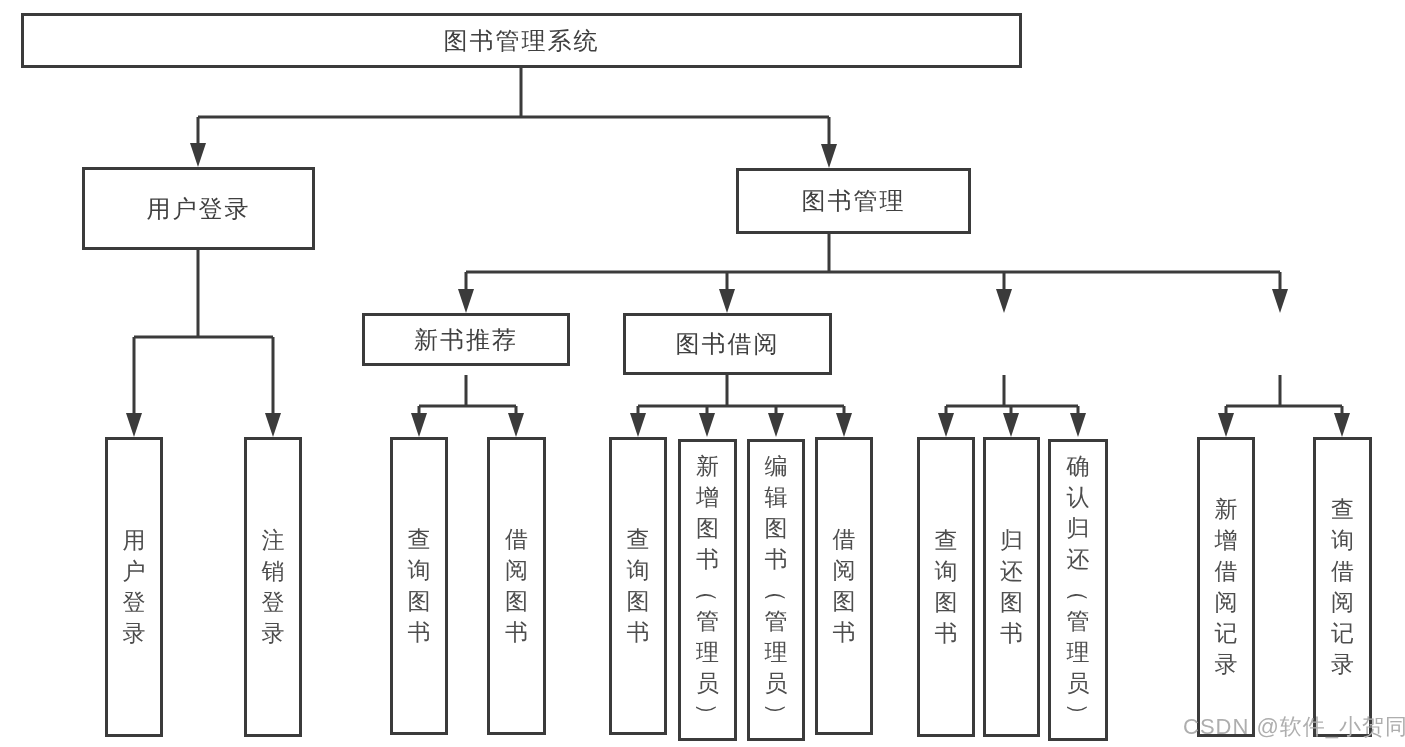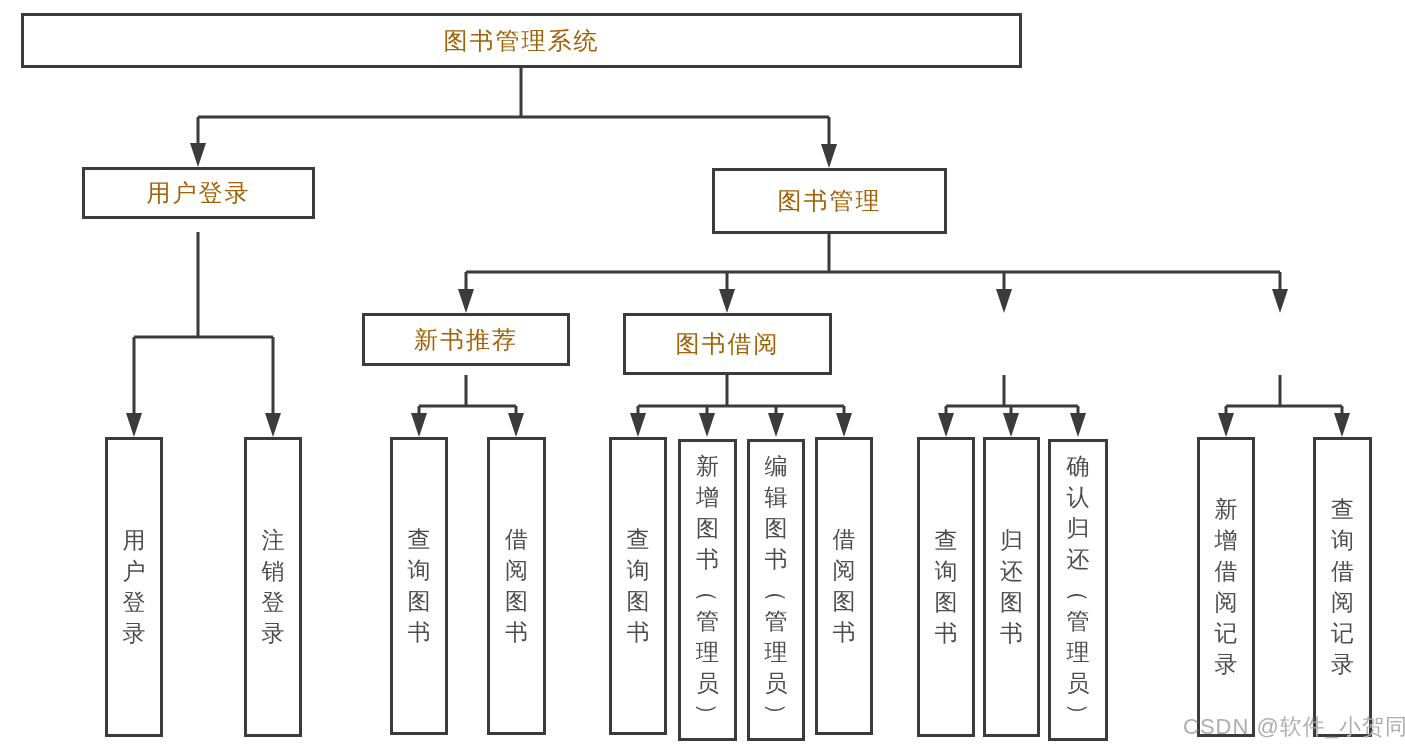--- a/index.html
+++ b/index.html
@@ -25,21 +25,21 @@
     position: absolute;
     box-sizing: border-box;
     background: #ffffff;
     border: 3px solid #3b3b3b;
     display: flex;
     align-items: center;
     justify-content: center;
   }
   .h-node .hlabel {
     font-size: 24px;
-    color: #a16207;
+    color: #404040;
     letter-spacing: 2px;
     white-space: nowrap;
     line-height: 1;
   }
   .v-node .vlabel {
     display: flex;
     flex-direction: column;
     align-items: center;
     gap: 8px;
   }
@@ -114,24 +114,24 @@
       <path fill="none" d="M1280 375 V406 M1226 406 H1342 M1226 406 V418 M1342 406 V418"></path>
       <polygon points="1218,413 1234,413 1226,437" stroke="none"></polygon>
       <polygon points="1334,413 1350,413 1342,437" stroke="none"></polygon>
     </g>
   </svg>
 
   <div class="node h-node" style="left:21px;top:13px;width:1001px;height:55px">
     <span class="hlabel">图书管理系统</span>
   </div>
 
-  <div class="node h-node" style="left:82px;top:167px;width:233px;height:52px">
+  <div class="node h-node" style="left:82px;top:167px;width:233px;height:83px">
     <span class="hlabel">用户登录</span>
   </div>
-  <div class="node h-node" style="left:712px;top:168px;width:235px;height:66px">
+  <div class="node h-node" style="left:736px;top:168px;width:235px;height:66px">
     <span class="hlabel">图书管理</span>
   </div>
 
   <div class="node h-node" style="left:362px;top:313px;width:208px;height:53px">
     <span class="hlabel">新书推荐</span>
   </div>
   <div class="node h-node" style="left:623px;top:313px;width:209px;height:62px">
     <span class="hlabel">图书借阅</span>
   </div>
 

